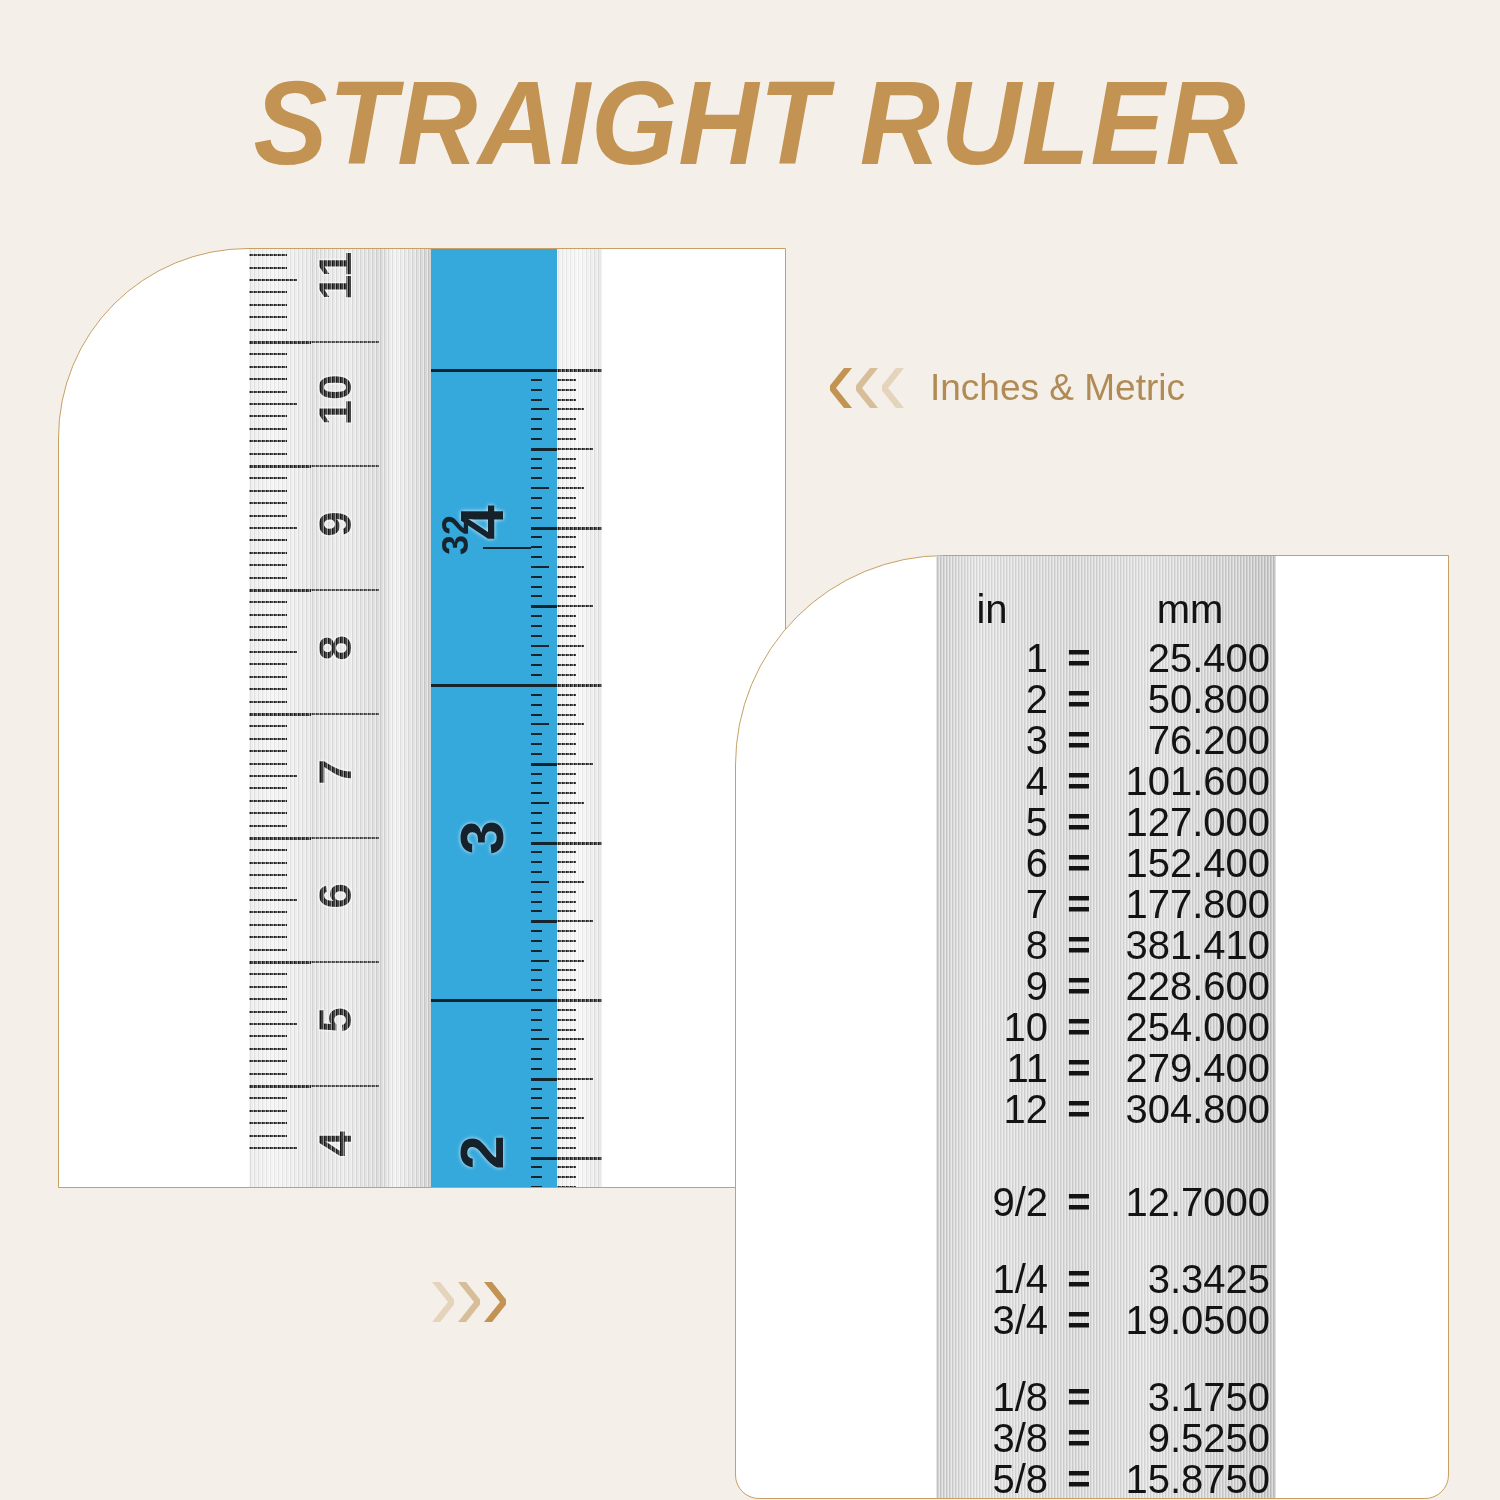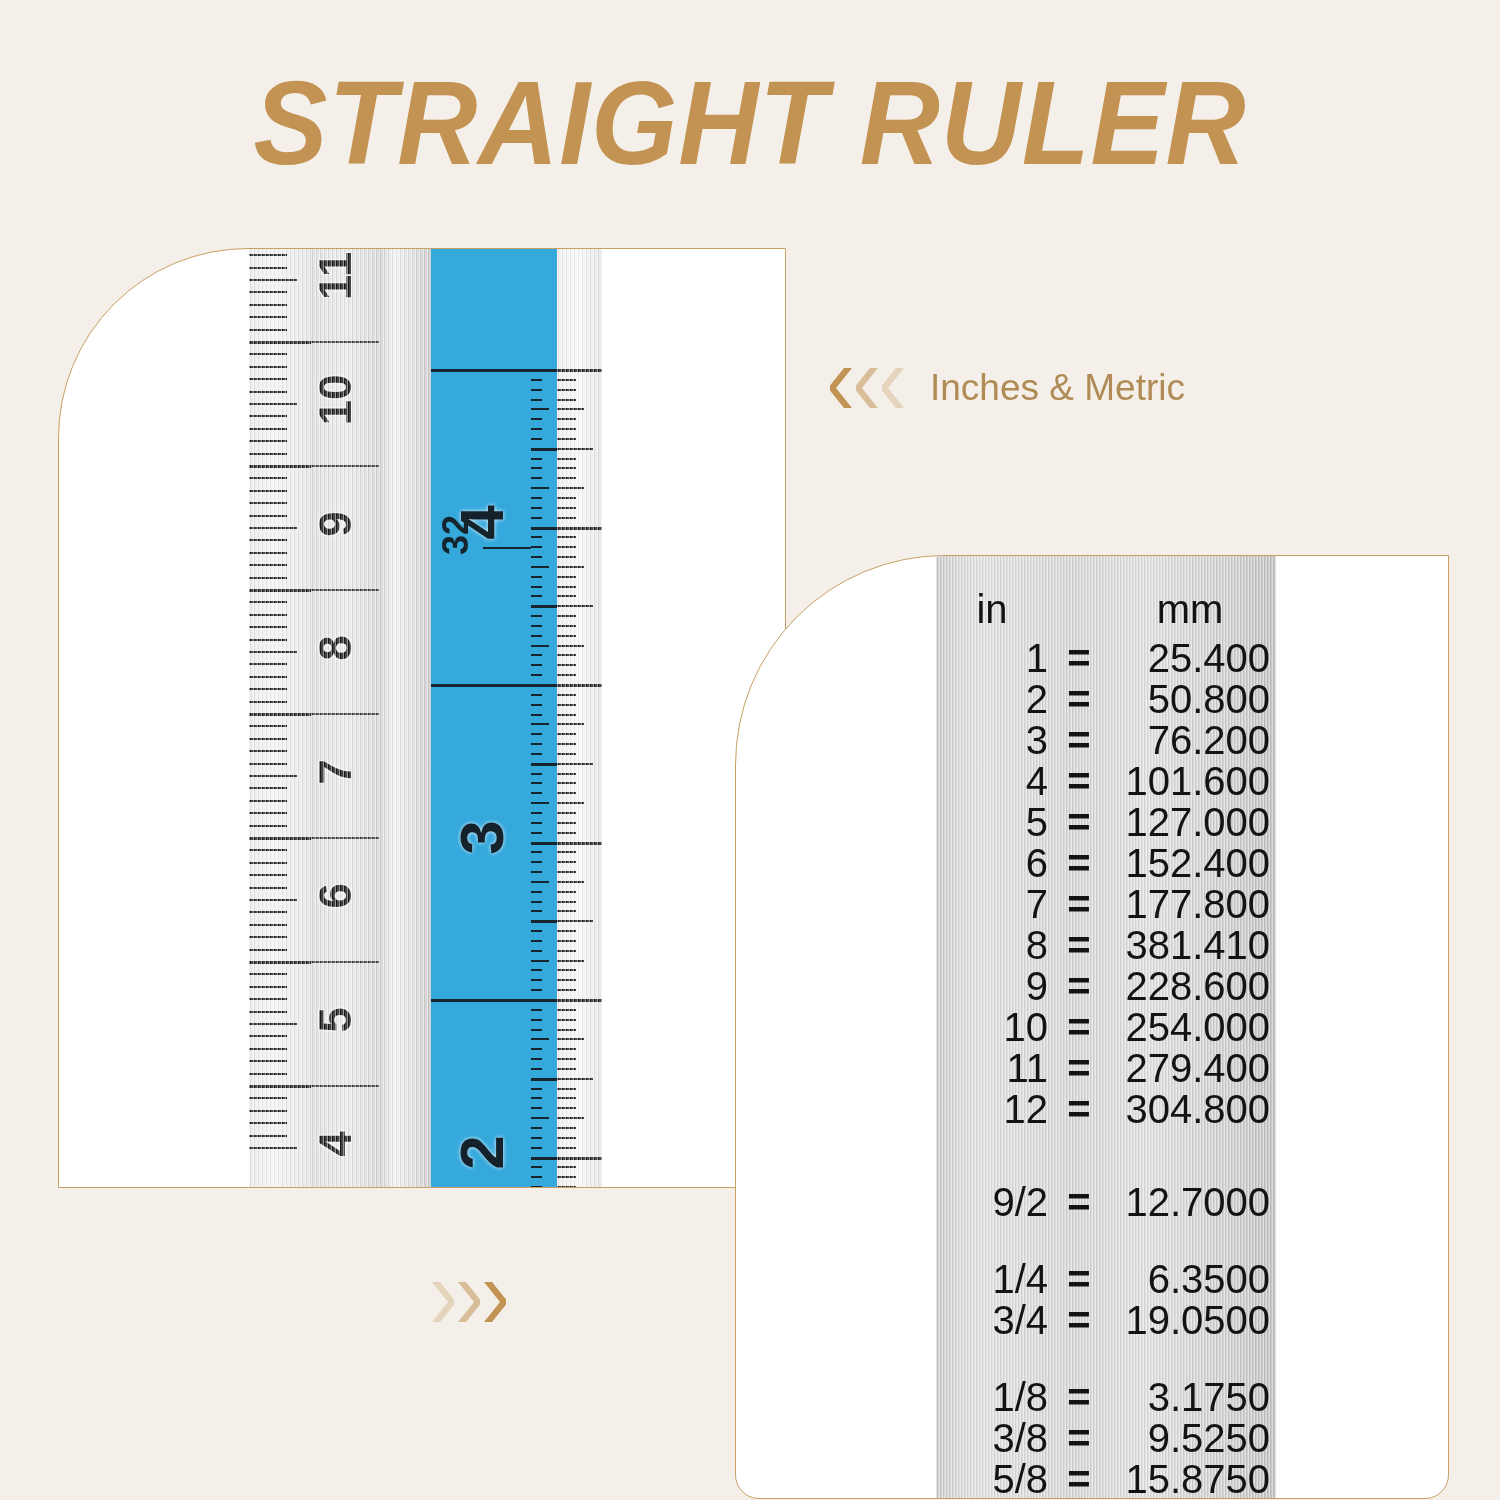--- a/index.html
+++ b/index.html
@@ -562,21 +562,21 @@
             <span class="c-in">9/2</span>
             <span class="c-eq">=</span>
             <span class="c-mm">12.7000</span>
           </div>
         </div>
       <div class="spacer"></div>
       <div id="rows-quarter">
           <div class="trow">
             <span class="c-in">1/4</span>
             <span class="c-eq">=</span>
-            <span class="c-mm">6.3500</span>
+            <span class="c-mm">3.3425</span>
           </div>
           <div class="trow">
             <span class="c-in">3/4</span>
             <span class="c-eq">=</span>
             <span class="c-mm">19.0500</span>
           </div>
         </div>
       <div class="spacer"></div>
       <div id="rows-eighth">
           <div class="trow">

